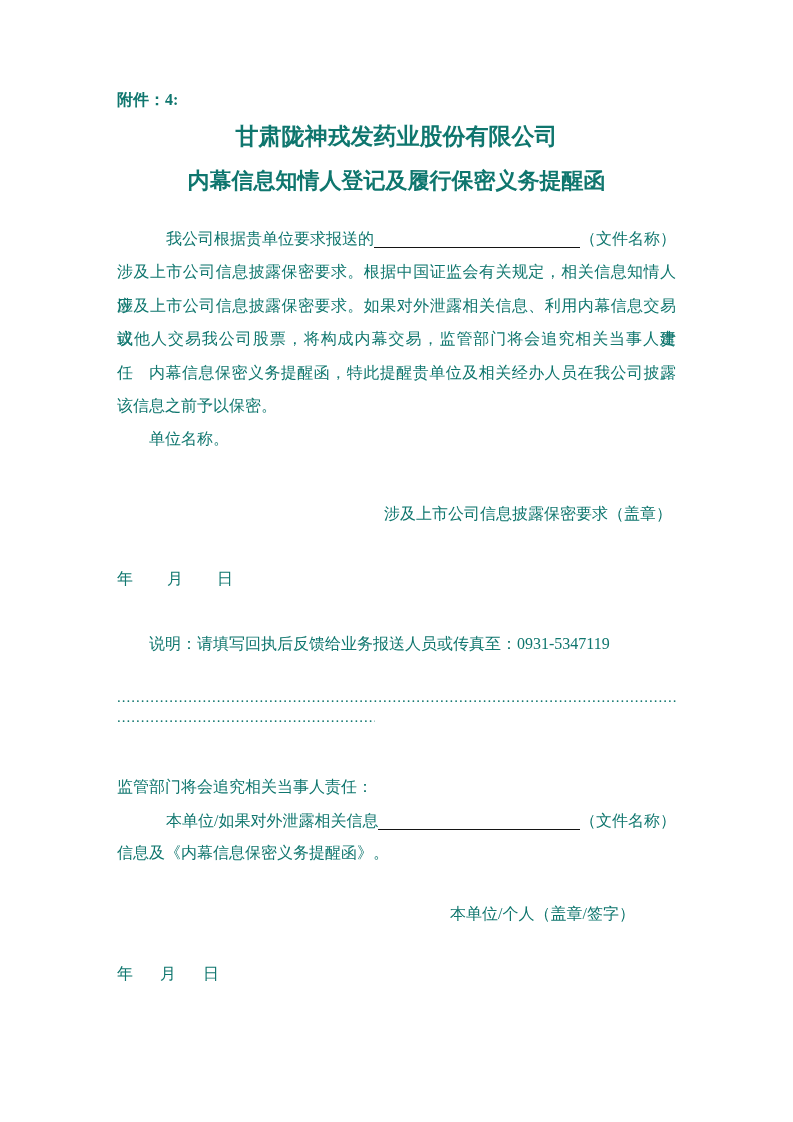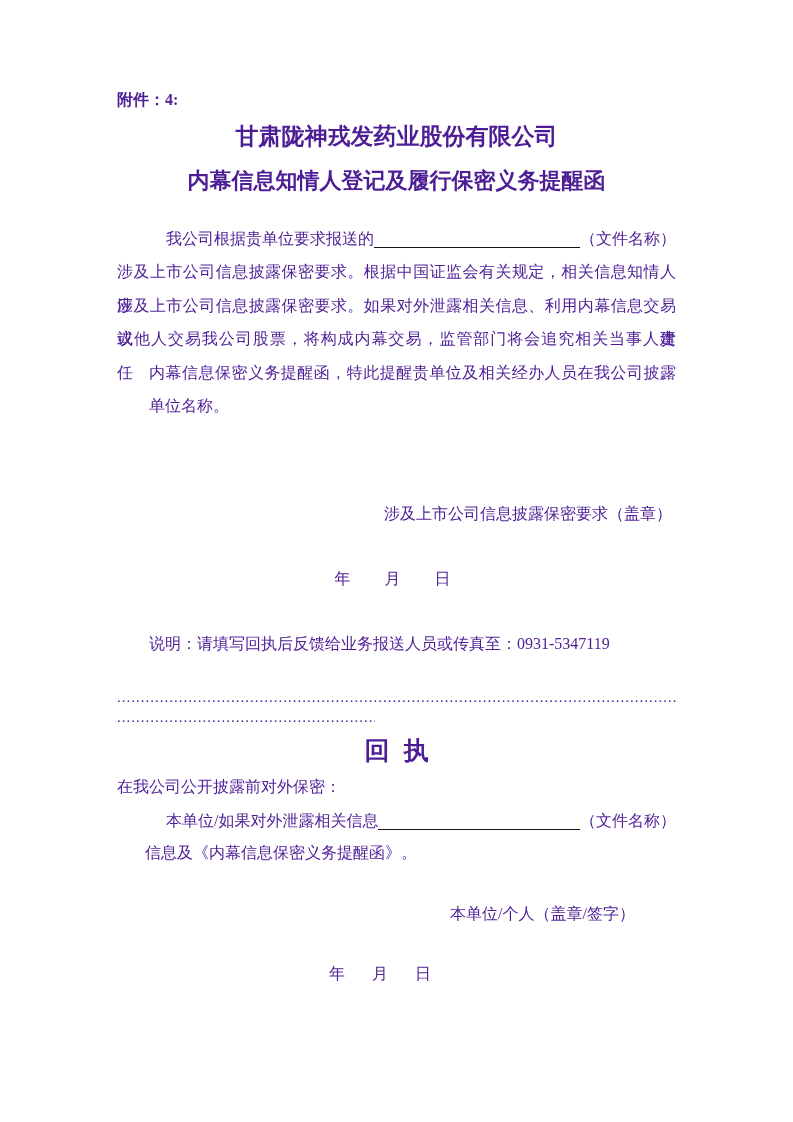--- a/index.html
+++ b/index.html
@@ -1,21 +1,21 @@
 <!DOCTYPE html>
 <html><head>
 <meta charset="utf-8">
 <style>
   * { margin:0; padding:0; box-sizing:border-box; }
   html,body { background:#ffffff; }
   .page {
     position:relative;
     width:793px; height:1122px;
     background:#ffffff;
-    color:#4c1d95;
+    color:#0f766e;
     font-family:"Liberation Serif","DejaVu Serif",serif;
     overflow:hidden;
   }
   .abs { position:absolute; left:117px; width:559px; }
 
   .attachment { top:90px; font-size:16px; font-weight:bold; line-height:20px; }
   .title1 { top:123px; font-size:23px; font-weight:bold; text-align:center; line-height:28px; }
   .title2 { top:167px; font-size:22px; font-weight:bold; text-align:center; line-height:28px; }
 
   .bodyblock { top:222px; font-size:16px; }
@@ -35,41 +35,41 @@
   .flexline .pre { margin-left:49px; white-space:nowrap; }
   .flexline .suf { white-space:nowrap; }
   .flexline .fill {
     flex:1;
     border-bottom:1px solid #141414;
     align-self:flex-end;
     margin-bottom:7px;
   }
 
   .sig-company { top:503px; font-size:16px; line-height:22px; text-align:right; padding-right:4px; }
-  .date-line   { font-size:16px; line-height:22px; text-align:center; }
+  .date-line   { font-size:16px; line-height:22px; text-align:left; }
   .date1 { top:568px; padding-right:8px; }
   .date1 .gap { margin-left:34px; }
   .date2 { top:963px; padding-right:33px; }
   .date2 .gap { margin-left:27px; }
 
   .note { top:633px; font-size:16px; line-height:22px; text-indent:2em; }
 
   .dots {
     font-size:15px; line-height:16px; height:17px;
     letter-spacing:1px;
     white-space:nowrap; overflow:hidden;
   }
   .dots1 { top:689px; width:559px; }
   .dots2 { top:709px; width:258px; }
 
   .receipt-title { top:736px; font-size:25px; font-weight:bold; text-align:center; line-height:30px; word-spacing:8px; }
   .addressee { top:776px; font-size:16px; line-height:22px; }
   .rline1 { top:806px; font-size:16px; height:30px; line-height:30px; }
   .rline1 .fill { margin-bottom:6px; }
-  .rline2 { top:842px; font-size:16px; line-height:22px;margin-left:28px; }
+  .rline2 { top:842px; font-size:16px; line-height:22px; }
   .signer { top:903px; font-size:16px; line-height:22px; text-align:right; padding-right:41px; }
 </style>
 </head>
 <body>
 
 <div class="page">
 
   <div class="abs attachment">附件：4:</div>
 
   <div class="abs title1">甘肃陇神戎发药业股份有限公司</div>
@@ -81,37 +81,37 @@
     <div class="bline flexline">
       <span class="pre">我公司根据贵单位要求报送的</span>
       <span class="fill"></span>
       <span class="suf">（文件名称）</span>
     </div>
 
     <div class="bline just">涉及上市公司信息披露保密要求。根据中国证监会有关规定，相关信息知情人应</div>
     <div class="bline just">涉及上市公司信息披露保密要求。如果对外泄露相关信息、利用内幕信息交易或建</div>
     <div class="bline just">议他人交易我公司股票，将构成内幕交易，监管部门将会追究相关当事人责任。</div>
     <div class="bline just indent">内幕信息保密义务提醒函，特此提醒贵单位及相关经办人员在我公司披露</div>
+    <div class="bline">该信息之前予以保密。</div>
     <div class="bline indent">单位名称。</div>
   </div>
 
   <div class="abs sig-company">涉及上市公司信息披露保密要求（盖章）</div>
 
   <div class="abs date-line date1">
     <span>年</span><span class="gap">月</span><span class="gap">日</span>
   </div>
 
   <div class="abs note">说明：请填写回执后反馈给业务报送人员或传真至：0931-5347119</div>
 
   <div class="abs dots dots1">..................................................................................................................................</div>
   <div class="abs dots dots2">..........................................................</div>
 
-  <div class="abs receipt-title">回 执</div>
 
-  <div class="abs addressee">在我公司公开披露前对外保密：</div>
+  <div class="abs addressee">监管部门将会追究相关当事人责任：</div>
 
   <div class="abs rline1 flexline">
     <span class="pre">本单位/如果对外泄露相关信息</span>
     <span class="fill"></span>
     <span class="suf">（文件名称）</span>
   </div>
 
   <div class="abs rline2">信息及《内幕信息保密义务提醒函》。</div>
 
   <div class="abs signer">本单位/个人（盖章/签字）</div>

